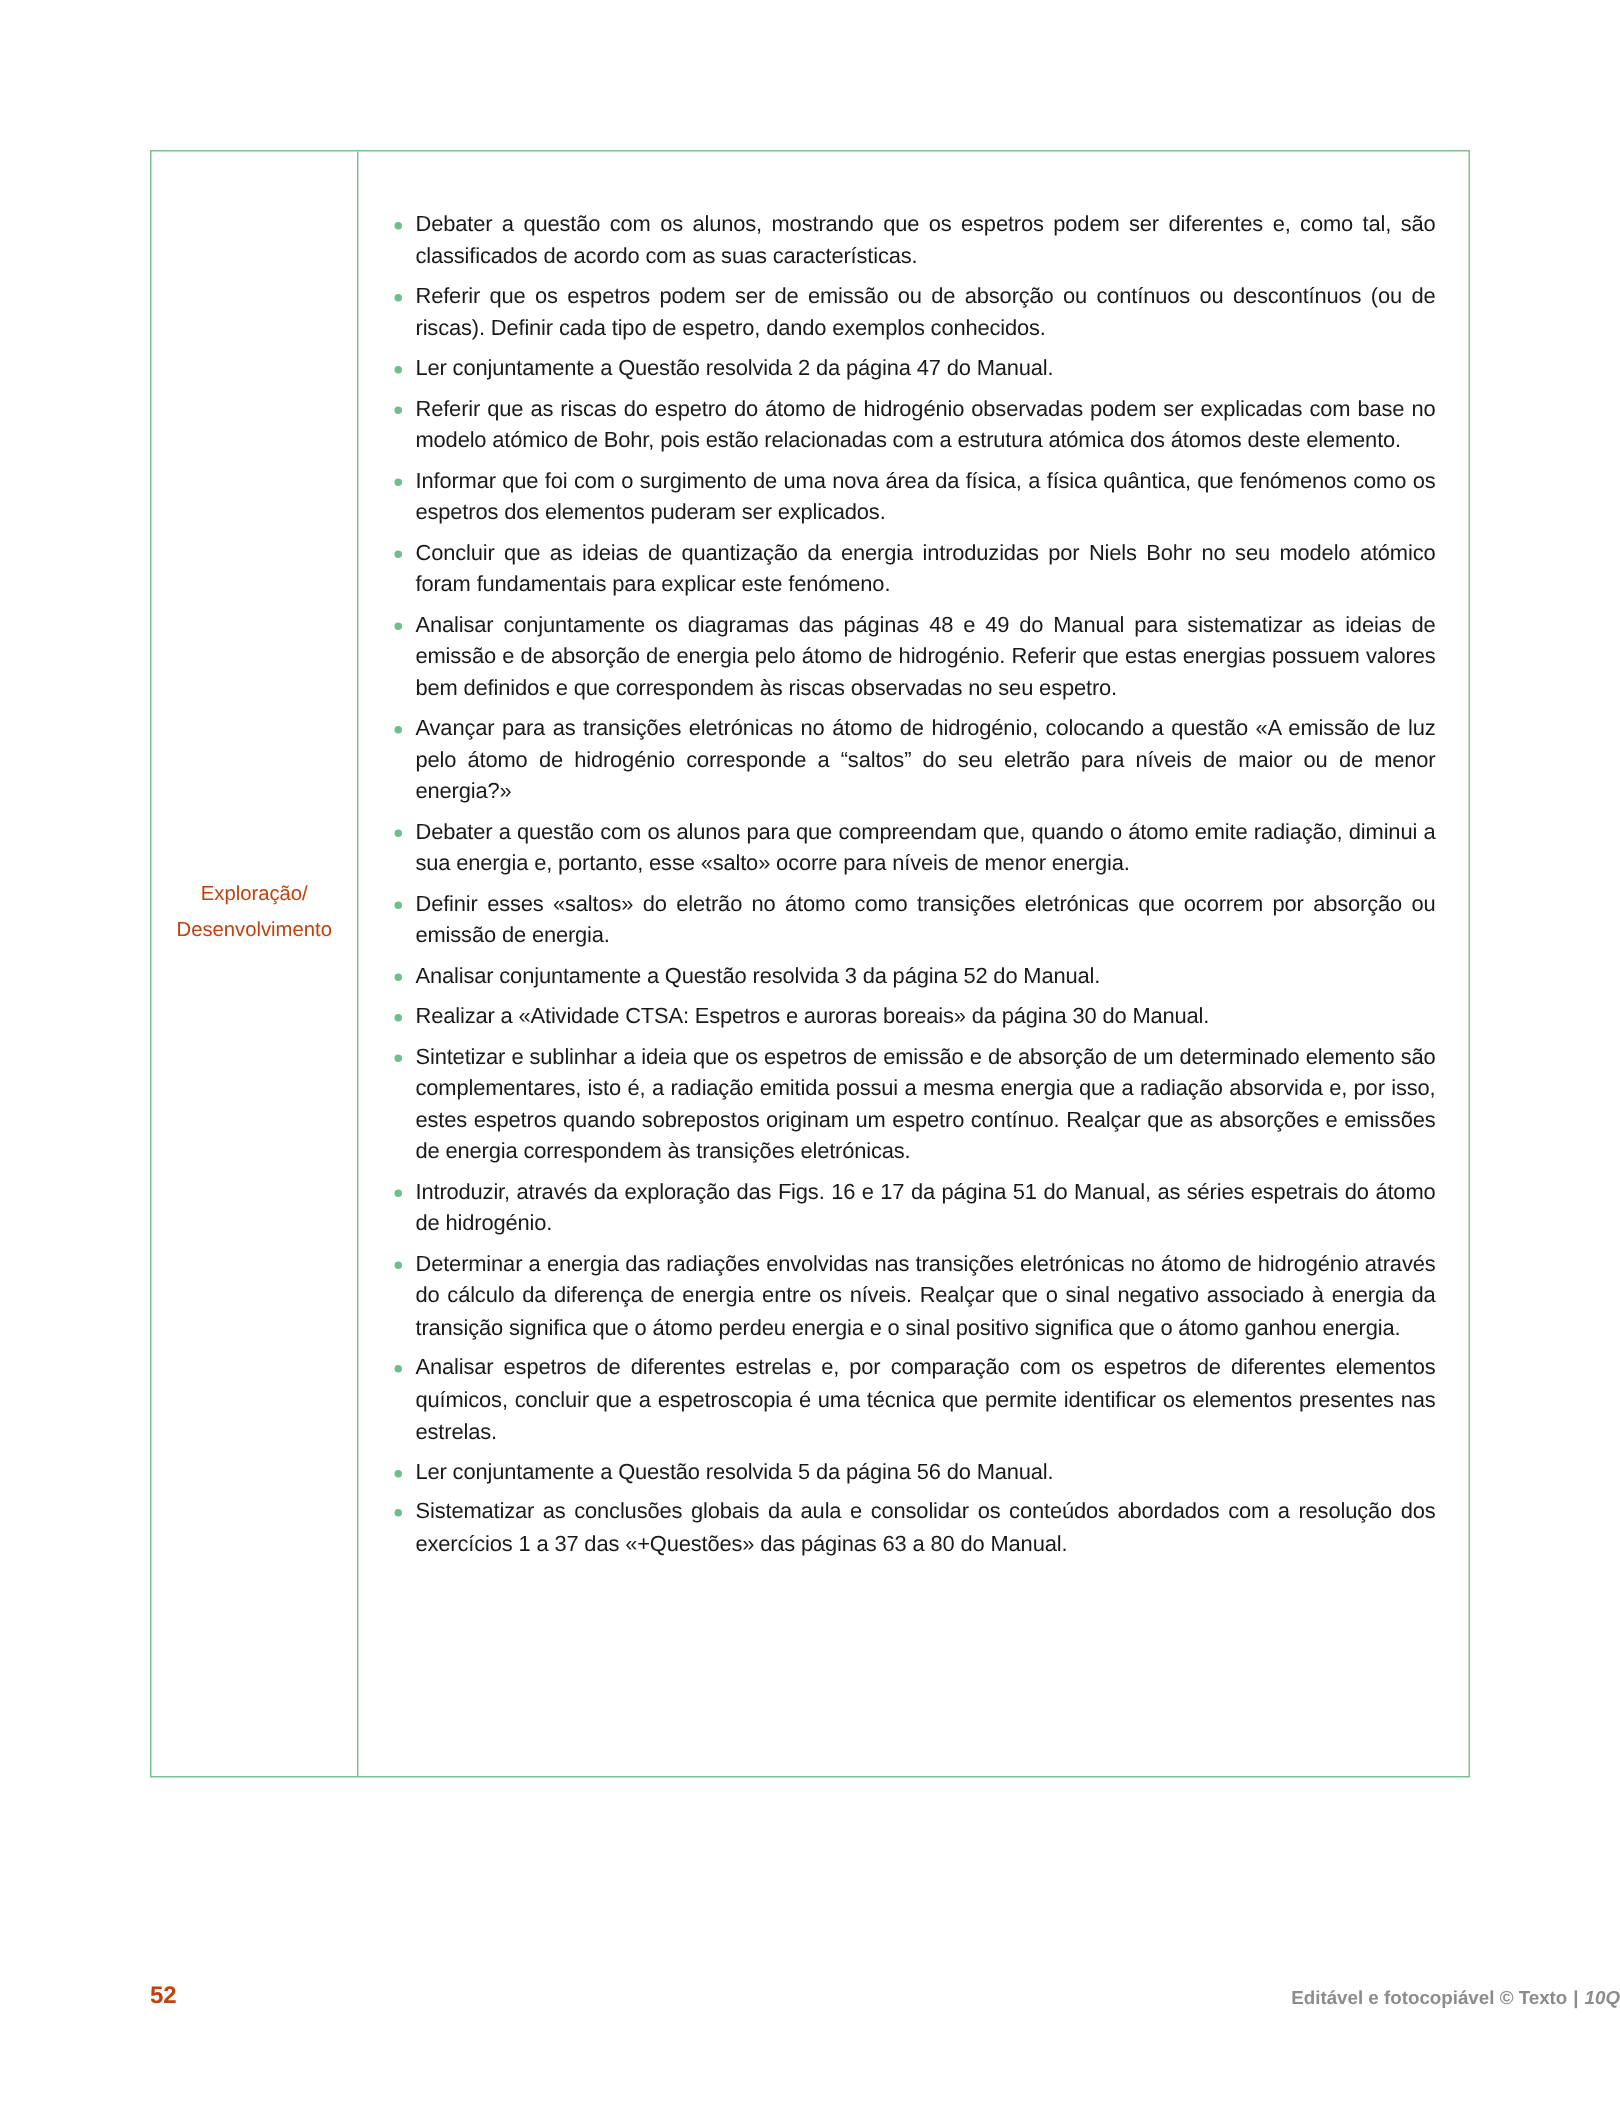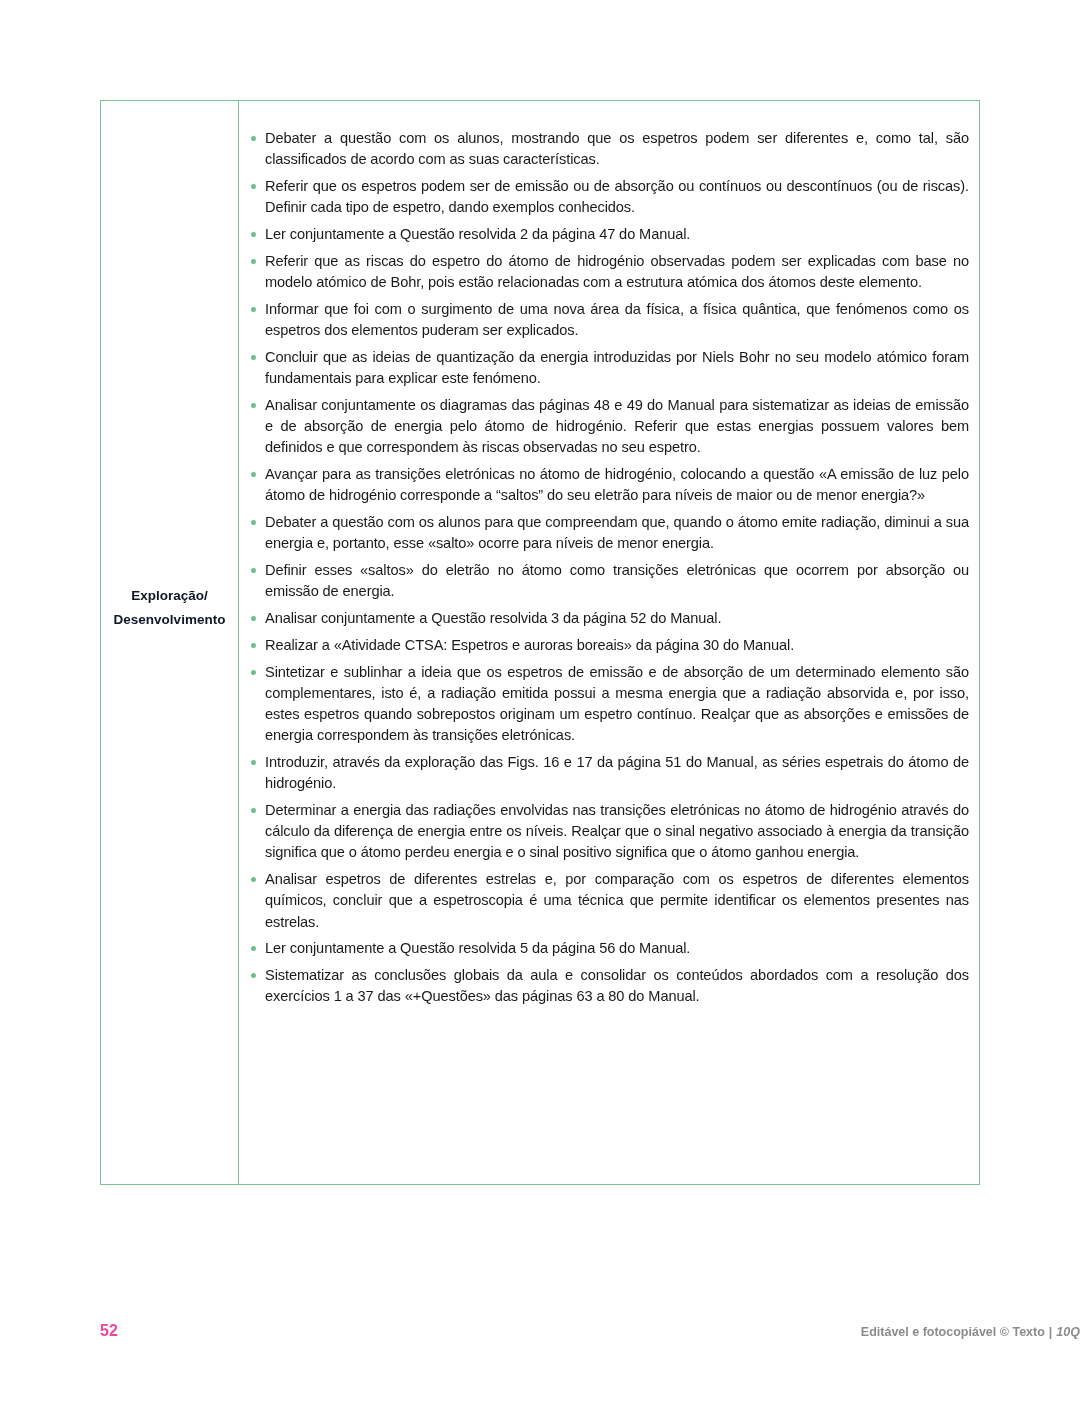--- a/index.html
+++ b/index.html
@@ -29,34 +29,34 @@
       width: 138px;
       border-right: 1.5px solid #7fbf96;
       box-sizing: border-box;
       display: flex;
       align-items: center;
       justify-content: center;
       text-align: center;
       flex-shrink: 0;
     }
     .label-text {
-      font-weight: bold;
+      font-weight: normal;
       font-size: 13.5px;
       line-height: 24px;
-      color: #0f172a;
+      color: #c2410c;
       margin-top: -70px;
     }
     .content-cell {
       flex: 1;
       padding: 27px 10px 0 12px;
       box-sizing: border-box;
     }
     ul.steps {
       list-style: none;
-      margin: 0;
+      margin: 12px;
       padding: 0;
     }
     ul.steps li {
       position: relative;
       padding-left: 14px;
       font-size: 14.6px;
       line-height: 21.2px;
       text-align: justify;
       margin-bottom: 5.6px;
       letter-spacing: -0.1px;
@@ -69,21 +69,21 @@
       height: 5px;
       border-radius: 50%;
       background: #6fbf8a;
     }
     .footer-page {
       position: absolute;
       left: 100px;
       top: 1322px;
       font-size: 16px;
       font-weight: bold;
-      color: #ec4899;
+      color: #c2410c;
     }
     .footer-credit {
       position: absolute;
       left: 0;
       width: 1080px;
       top: 1325px;
       text-align: right;
       font-size: 12.5px;
       color: #8c8c8c;
       font-weight: bold;

